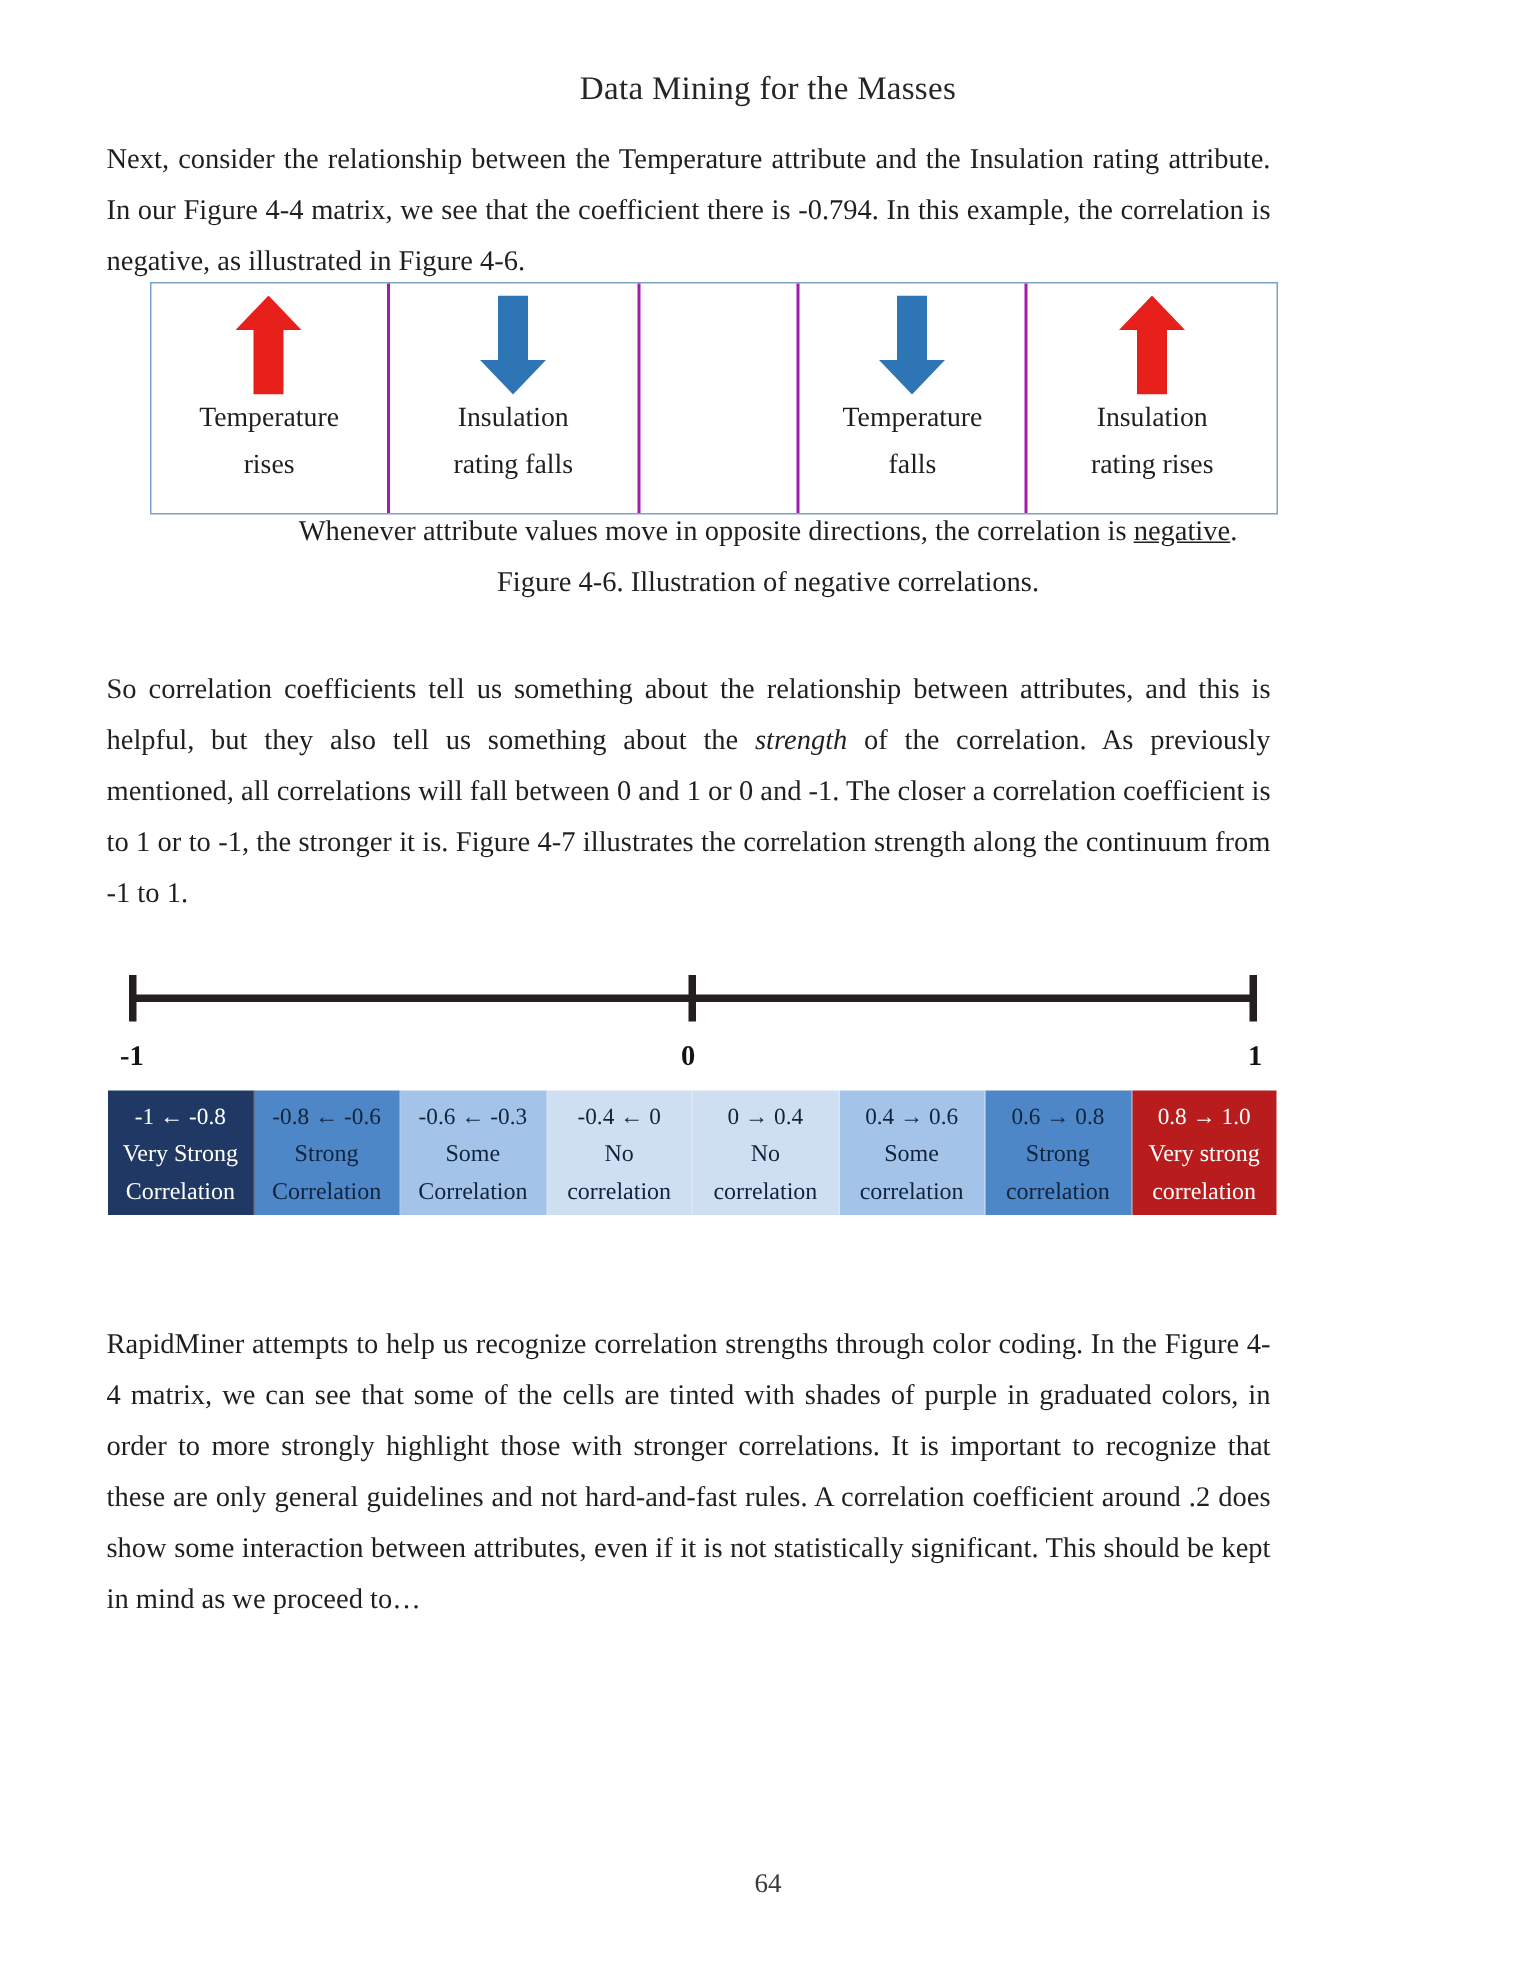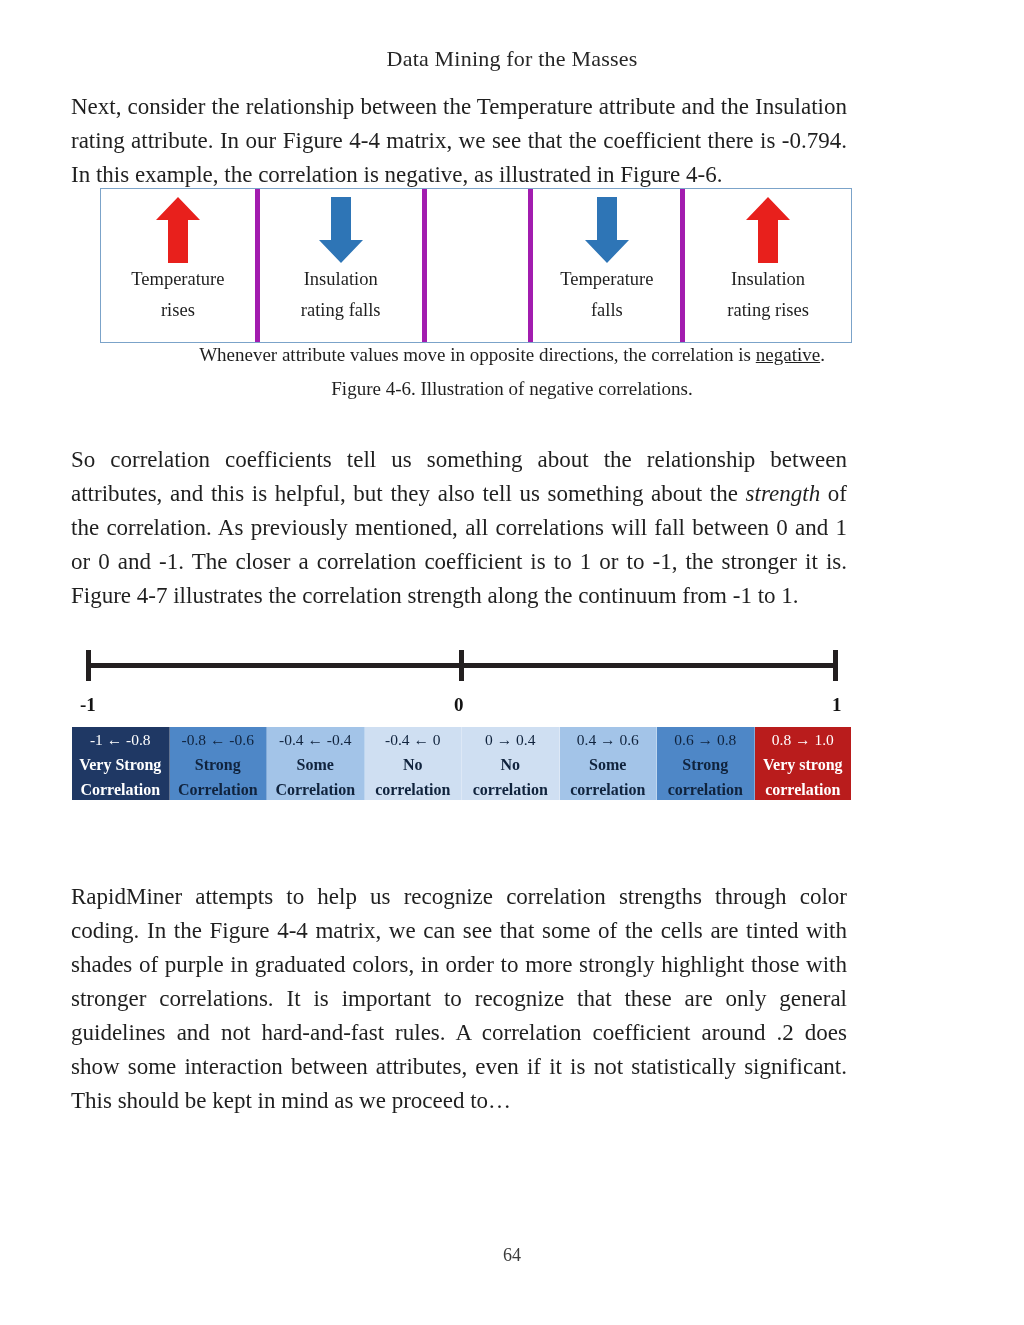--- a/index.html
+++ b/index.html
@@ -31,21 +31,21 @@
     font-size: 22px;
     letter-spacing: .2px;
     color: #262626;
   }
 
   
   .para {
     position: absolute;
     left: 71px;
     width: 776px;
-    font-size: 23px;
+    font-size: 19px;
     line-height: 34px;
     text-align: justify;
     text-justify: inter-word;
     color: #1f1f1f;
   }
   .para.p1 { top: 90px; }
   .para.p2 { top: 443px; }
   .para.p3 { top: 880px; }
   em { font-style: italic; }
   u { text-decoration: underline; }
@@ -58,21 +58,21 @@
     width: 752px;
     height: 155px;
     border: 1px solid #7ba3c9;
     box-sizing: border-box;
     display: flex;
     background: #fff;
   }
   .fig46-cell {
     position: relative;
     box-sizing: border-box;
-    border-right: 5px solid #a21caf;
+    border-right: 2px solid #a21caf;
     display: flex;
     flex-direction: column;
     align-items: center;
     justify-content: flex-end;
     padding-bottom: 16px;
   }
   .fig46-cell:last-child { border-right: none; }
   .c-w1 { width: 159px; }
   .c-w2 { width: 167px; }
   .c-w3 { width: 107px; }
@@ -149,21 +149,21 @@
   .lbl-left  { left: 80px; }
   .lbl-mid   { left: 454px; }
   .lbl-right { left: 832px; }
 
   
   .band {
     position: absolute;
     left: 72px;
     top: 727px;
     width: 779px;
-    height: 73px;
+    height: 83px;
     display: flex;
     box-sizing: border-box;
   }
   .band-cell {
     flex: 1 1 0;
     box-sizing: border-box;
     display: flex;
     flex-direction: column;
     align-items: center;
     justify-content: center;
@@ -173,21 +173,20 @@
   .band-cell:last-child { border-right: none; }
   .band-range {
     font-size: 15.5px;
     line-height: 25px;
     white-space: nowrap;
   }
   .band-line {
     font-size: 16px;
     line-height: 25px;
     white-space: nowrap;
-    font-weight: bold;
   }
 
   
   .page-number {
     position: absolute;
     top: 1245px;
     left: 0;
     width: 1024px;
     text-align: center;
     font-size: 18px;
@@ -275,21 +274,21 @@
         <div class="band-range">-1 ← -0.8</div>
         <div class="band-line">Very Strong</div>
         <div class="band-line">Correlation</div>
       </div>
       <div class="band-cell" style="background: rgb(78, 135, 199); color: rgb(16, 35, 61);">
         <div class="band-range">-0.8 ← -0.6</div>
         <div class="band-line">Strong</div>
         <div class="band-line">Correlation</div>
       </div>
       <div class="band-cell" style="background: rgb(163, 196, 232); color: rgb(16, 35, 61);">
-        <div class="band-range">-0.4 ← -0.4</div>
+        <div class="band-range">-0.6 ← -0.3</div>
         <div class="band-line">Some</div>
         <div class="band-line">Correlation</div>
       </div>
       <div class="band-cell" style="background: rgb(207, 223, 242); color: rgb(16, 35, 61);">
         <div class="band-range">-0.4 ← 0</div>
         <div class="band-line">No</div>
         <div class="band-line">correlation</div>
       </div>
       <div class="band-cell" style="background: rgb(207, 223, 242); color: rgb(16, 35, 61);">
         <div class="band-range">0 → 0.4</div>

